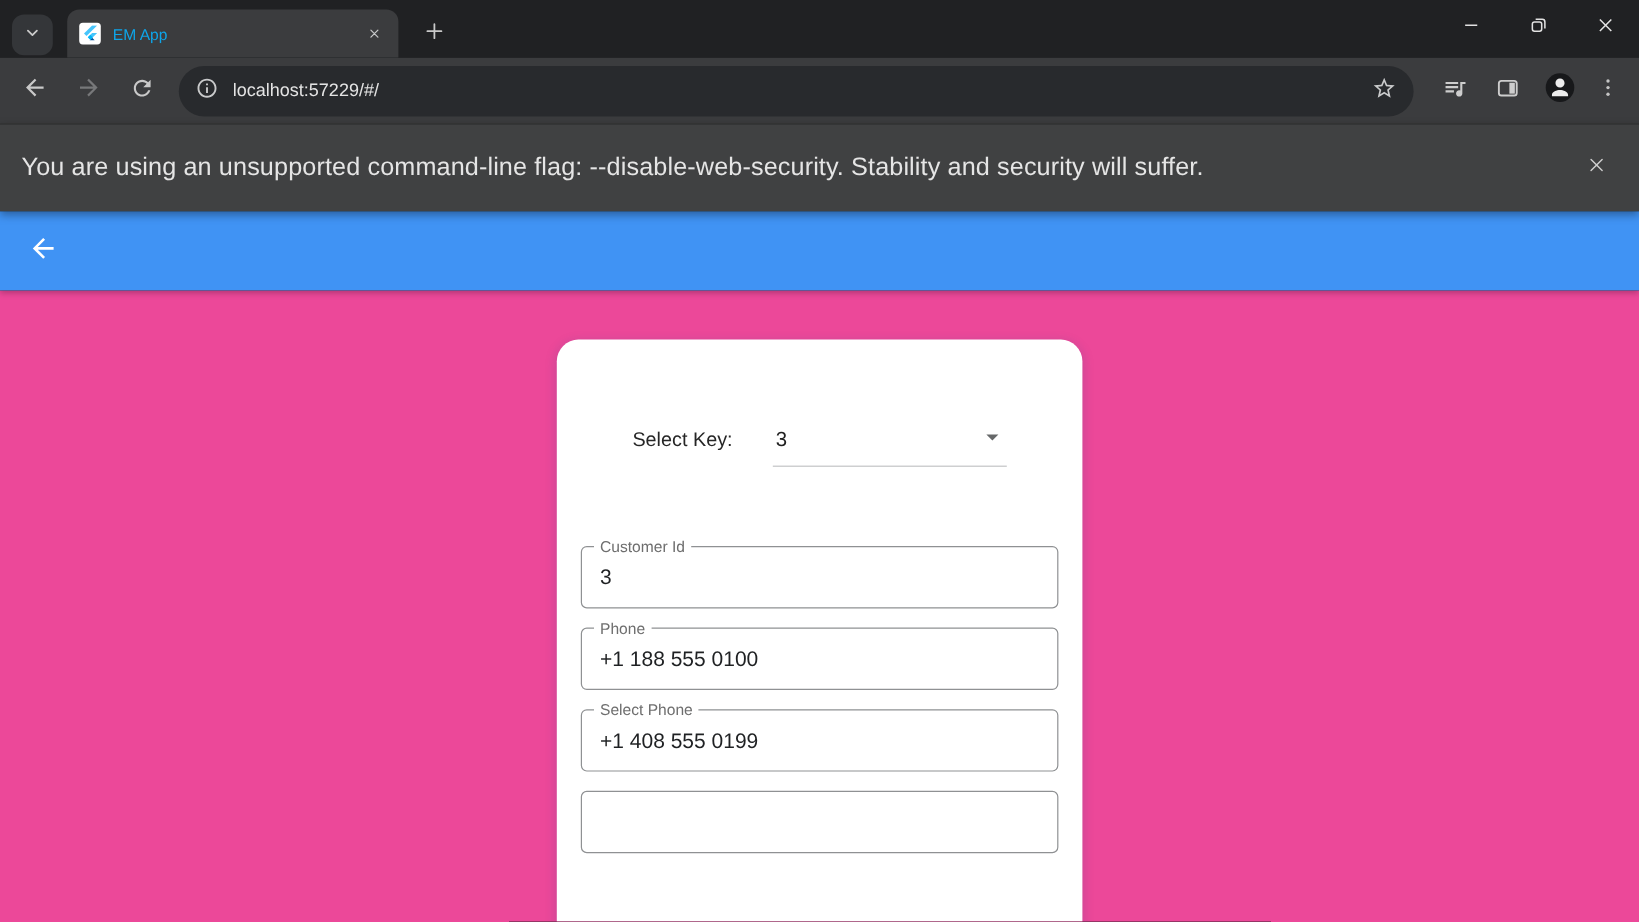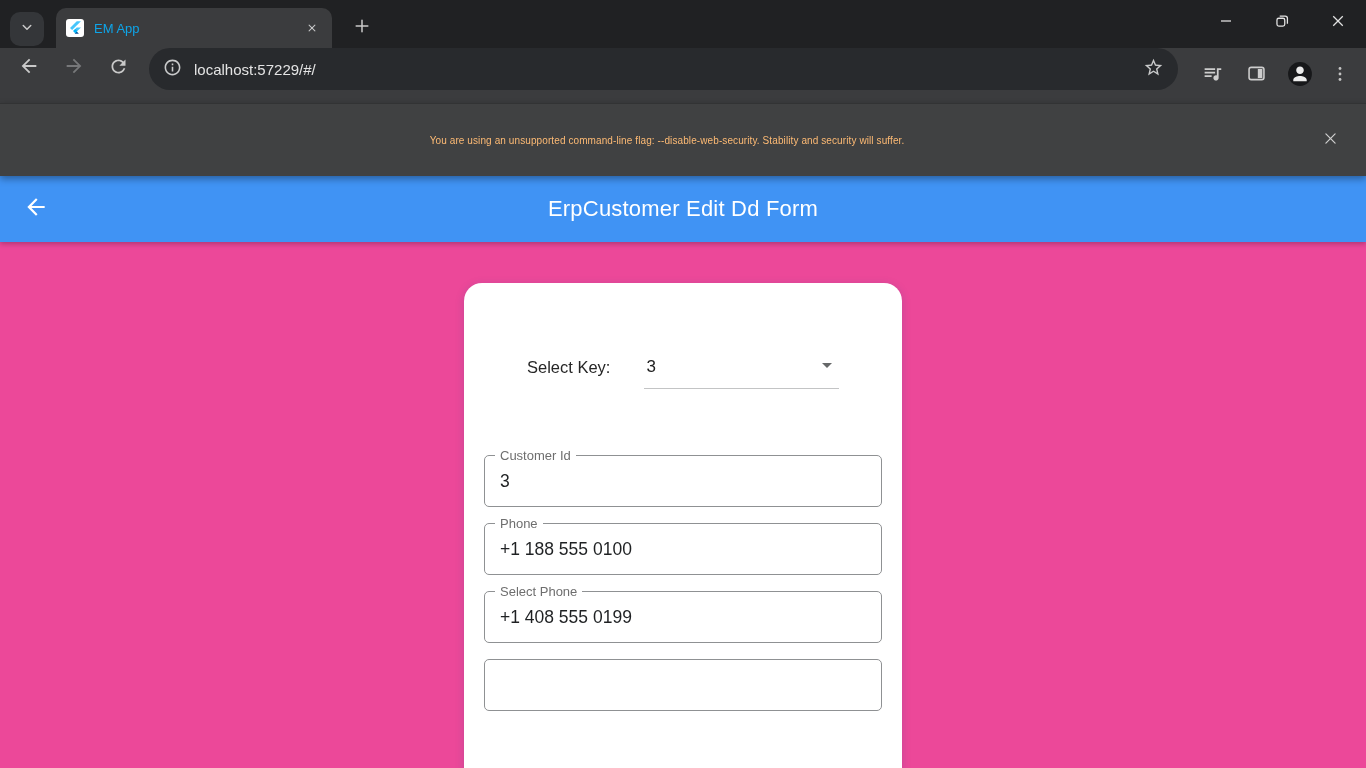--- a/index.html
+++ b/index.html
@@ -14,32 +14,32 @@
     border-radius:10px 10px 0 0; display:flex; align-items:center; padding:0 10px; }
   .favicon-box { width:18px; height:18px; background:#fff; border-radius:3px;
     display:flex; align-items:center; justify-content:center; flex:0 0 auto; }
   .tab-title { margin-left:10px; font-size:13px; color:#0ea5e9; flex:1;
     white-space:nowrap; overflow:hidden; }
   .icon-btn { display:flex; align-items:center; justify-content:center; cursor:pointer; }
   .newtab-btn { position:absolute; left:348px; top:14px; width:28px; height:28px; }
   .win-controls { position:absolute; right:0; top:0; height:46px; display:flex; }
   .win-btn { width:56px; height:46px; display:flex; align-items:center; justify-content:center; }
 
-  .toolbar { height:55px; background:#3B3C3E; display:flex; padding:0 8px 0 6px; }
+  .toolbar { height:55px; background:#3B3C3E; display:flex; align-items:center; padding:0 8px 0 6px; }
   .nav-btn { width:45px; height:40px; }
   .omnibox { flex:1; height:42px; margin-left:8px; margin-right:12px; border-radius:21px;
     background:#282A2D; display:flex; align-items:center; padding:0 14px; min-width:0; }
   .url-text { margin-left:12px; font-size:15px; color:#E4E4E4; flex:1; white-space:nowrap; overflow:hidden; }
   .toolbar-right { display:flex; align-items:center; }
   .tb-btn { width:44px; height:40px; }
 
   .banner { position:relative; z-index:5; height:73px; background:#404142; border-top:1px solid #323334;
     display:flex; align-items:center; padding:0 22px 0 18px;
     box-shadow:0 3px 7px rgba(0,0,0,0.35); }
-  .banner-text { flex:1; font-size:10px; color:#fdba74; letter-spacing:0.1px;text-align:center; }
+  .banner-text { flex:1; font-size:21px; color:#e5e5e5; letter-spacing:0.1px; }
 
   
   .appbar { position:relative; z-index:4; height:66px; background:#4093F4;
     display:flex; align-items:center; justify-content:center;
     box-shadow:0 2px 5px rgba(0,0,0,0.25); }
   .appbar-back { position:absolute; left:22px; top:19px; width:28px; height:28px; }
   .appbar-title { color:#FFFFFF; font-size:22px; font-weight:500; letter-spacing:0.2px; }
 
   .content { height:526px; background:#ec4899; display:flex; justify-content:center; overflow:hidden; }
   .card { width:438px; height:640px; margin-top:41px; background:#FFFFFF; border-radius:18px;
@@ -207,21 +207,20 @@
 </div>
 
 <div class="appbar">
   <span class="appbar-back icon-btn">
     <span>
       <svg width="26" height="26" viewBox="0 0 24 24">
           <path fill="#FFFFFF" d="M20 11H7.83l5.59-5.59L12 4l-8 8 8 8 1.41-1.41L7.83 13H20v-2z"></path>
         </svg>
     </span>
   </span>
-  <span class="appbar-title">ErpCustomer Edit Dd Form</span>
 </div>
 
 <div class="content">
   <div class="card">
 
     <div class="select-row">
       <span class="select-label">Select Key:</span>
       <div class="dropdown">
         <span class="dropdown-value">3</span>
         <span>

